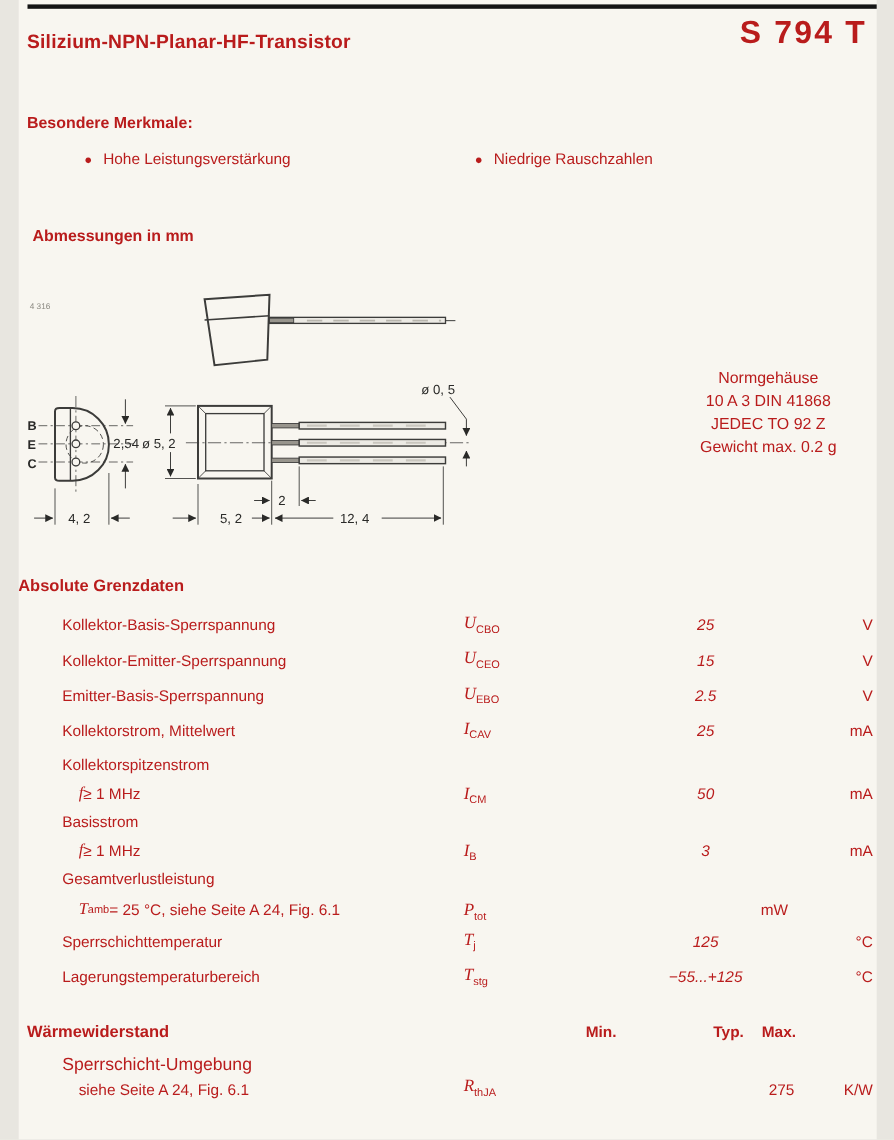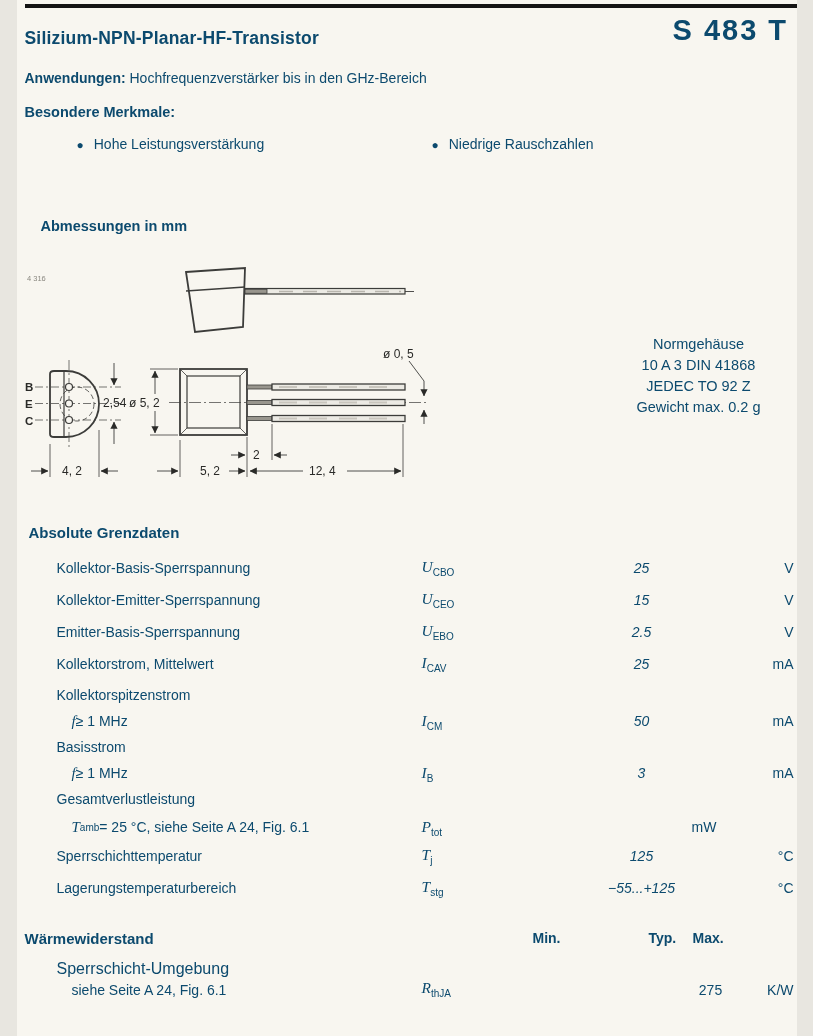--- a/index.html
+++ b/index.html
@@ -1,34 +1,34 @@
 <!DOCTYPE html>
 <html><head>
 <meta charset="utf-8">
 <style>
   html,body{margin:0;padding:0;background:#e8e6e0;}
   .page{
     position:relative;width:780px;height:1036px;margin:0 auto;
-    background:#f8f6f0;color:#0c4a6e;
+    background:#f8f6f0;color:#b91c1c;
     font-family:"Liberation Sans",sans-serif;overflow:hidden;
   }
   .top-rule{position:absolute;left:8px;top:4px;width:787px;height:4px;background:#141414;}
   .doc-title{position:absolute;left:8px;top:28px;font-size:17.5px;font-weight:bold;letter-spacing:.2px;}
   .part-number{position:absolute;left:656px;top:14px;font-size:29px;font-weight:bold;letter-spacing:2px;}
   .apps-line{position:absolute;left:8px;top:70px;font-size:14px;}
   .apps-line b{font-weight:bold;}
   .features-heading{position:absolute;left:8px;top:104px;font-size:14.5px;font-weight:bold;}
   .feature{position:absolute;top:136px;font-size:14px;}
   .feature .dot{font-size:12px;margin-right:10px;}
   .f1{left:60px;} .f2{left:415px;}
-  .dim-heading{position:absolute;left:24px;top:207px;font-size:14.5px;font-weight:bold;margin-top:11px;}
+  .dim-heading{position:absolute;left:13px;top:207px;font-size:14.5px;font-weight:bold;}
   .drawing{position:absolute;left:0;top:250px;}
   .norm-block{position:absolute;right:36px;top:334px;text-align:center;font-size:14.5px;line-height:21px;}
   
-  .ratings-heading{position:absolute;left:12px;top:524px;font-size:15px;font-weight:bold;}
+  .ratings-heading{position:absolute;left:0;top:524px;font-size:15px;font-weight:bold;}
   .ratings-rows{position:absolute;left:0;top:552px;width:813px;}
   .row{display:grid;grid-template-columns:365px 145px 150px auto;padding:0 36px 0 40px;font-size:14px;}
   .row.single{height:32px;align-items:center;}
   .row.double{height:52px;}
   .row.double.tall{height:56px;}
   .row .sym-cell{}
   .row .val-cell{text-align:center;font-style:italic;}
   .row .unit-cell{text-align:right;}
   .double .label-cell{align-self:stretch;}
   .double .l1{height:30px;display:flex;align-items:center;}
@@ -57,23 +57,22 @@
   .pinlbl{font-size:11.5px;font-weight:bold;}
   .figcode{font-size:7.5px;fill:#8a8880;}
 </style>
 </head>
 <body>
 
 <div class="page">
   <div class="top-rule"></div>
 
   <div class="doc-title">Silizium-NPN-Planar-HF-Transistor</div>
-  <div class="part-number">S 483 T</div>
-
-  <div class="apps-line"><b>Anwendungen:</b><span> Hochfrequenzverstärker bis in den GHz-Bereich</span></div>
+  <div class="part-number">S 794 T</div>
+
 
   <div class="features-heading">Besondere Merkmale:</div>
   <div class="feature f1"><span class="dot">●</span><span>Hohe Leistungsverstärkung</span></div>
   <div class="feature f2"><span class="dot">●</span><span>Niedrige Rauschzahlen</span></div>
 
   <div class="dim-heading">Abmessungen in mm</div>
 
   <svg class="drawing" width="470" height="240" viewBox="0 250 470 240">
     <defs>
       <marker id="arr" viewBox="0 0 10 10" refX="9.5" refY="5" markerWidth="8" markerHeight="8" orient="auto-start-reverse">

